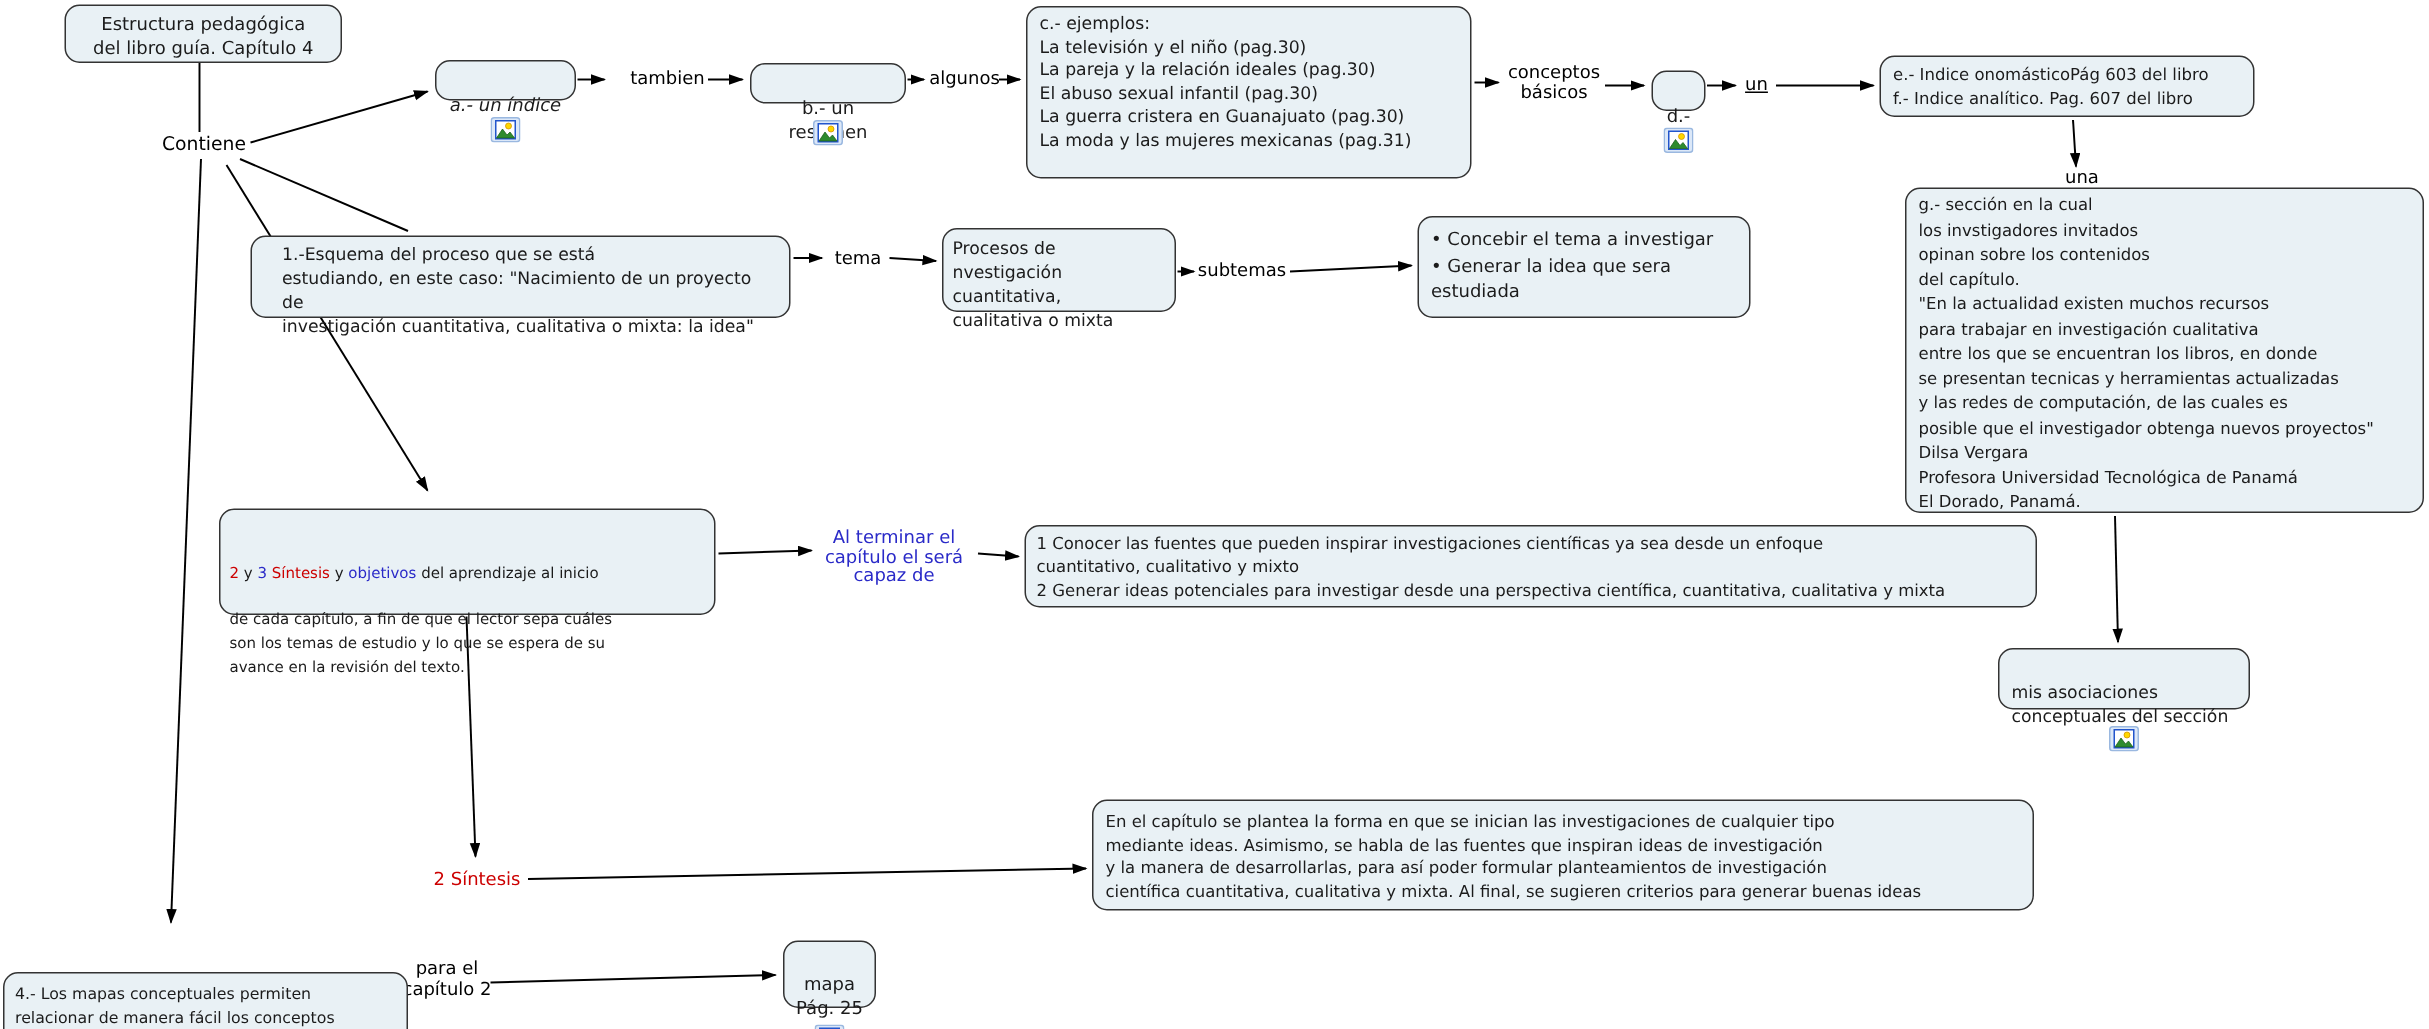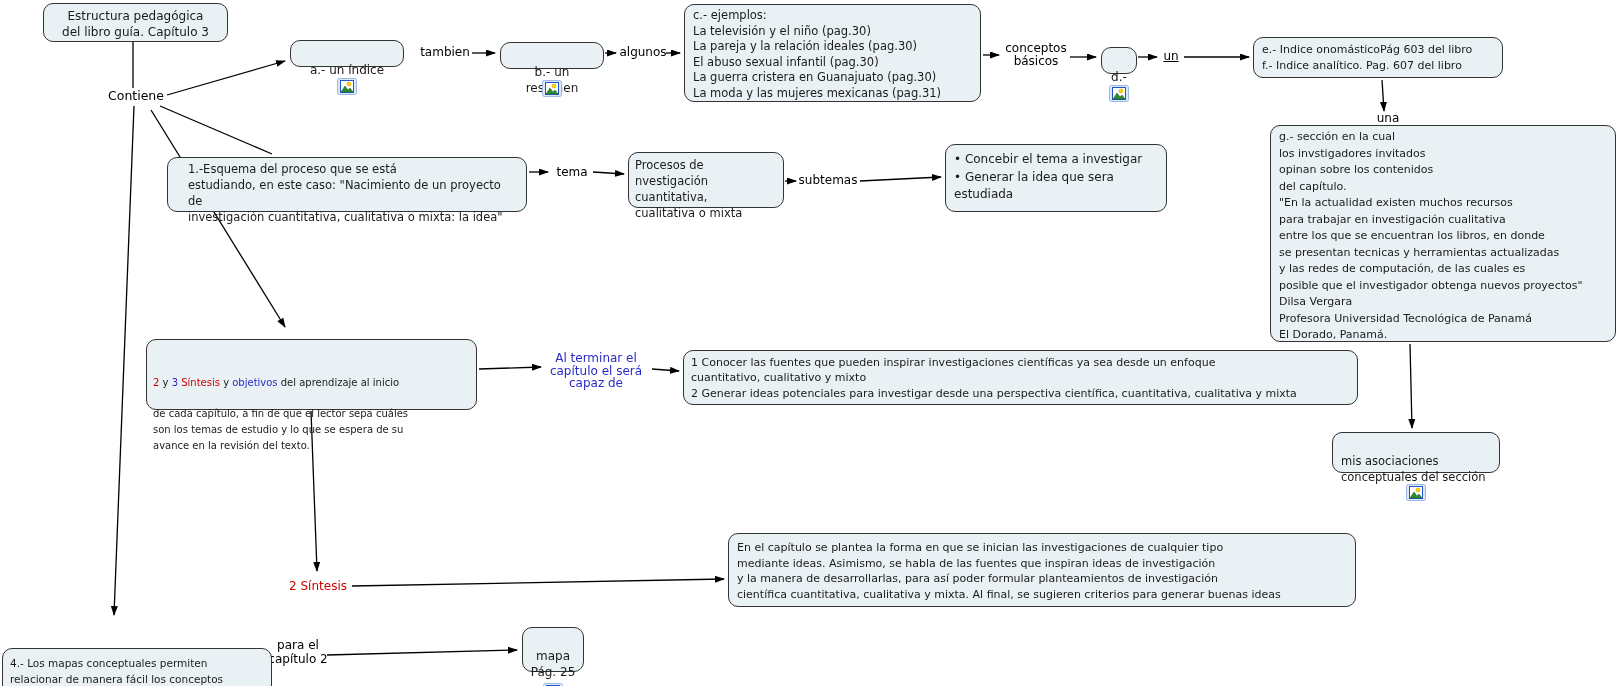--- a/index.html
+++ b/index.html
@@ -50,39 +50,39 @@
       <line x1="479" y1="369" x2="541" y2="367" marker-end="url(#ah)"></line>
       <line x1="652" y1="369" x2="679" y2="371" marker-end="url(#ah)"></line>
       <line x1="311" y1="411" x2="317" y2="571" marker-end="url(#ah)"></line>
       <line x1="352" y1="586" x2="724" y2="579" marker-end="url(#ah)"></line>
       <line x1="249" y1="652" x2="264" y2="652" marker-end="url(#ah)"></line>
       <line x1="327" y1="655" x2="517" y2="650" marker-end="url(#ah)"></line>
     </g>
   </svg>
 
   <div class="node center" style="left:43px;top:3px;width:185px;height:39px;font-size:12px;">Estructura pedagógica
-del libro guía. Capítulo 3</div>
+del libro guía. Capítulo 4</div>
 
   <div class="lbl" style="left:103px;top:90px;width:66px;font-size:12.5px;">Contiene</div>
   <div class="lbl" style="left:414px;top:46px;width:62px;">tambien</div>
   <div class="lbl" style="left:616px;top:46px;width:54px;">algunos</div>
   <div class="lbl" style="left:996px;top:42px;width:80px;">conceptos
 básicos</div>
   <div class="lbl" style="left:1156px;top:50px;width:30px;text-decoration:underline;">un</div>
   <div class="lbl" style="left:1371px;top:112px;width:34px;">una</div>
   <div class="lbl" style="left:550px;top:166px;width:44px;">tema</div>
   <div class="lbl" style="left:796px;top:174px;width:64px;">subtemas</div>
   <div class="lbl blue" style="left:543px;top:352px;width:106px;">Al terminar el
 capítulo el será
 capaz de</div>
   <div class="lbl red" style="left:282px;top:580px;width:72px;font-size:12px;">2 Síntesis</div>
   <div class="lbl" style="left:266px;top:639px;width:64px;line-height:13.5px;">para el
 capítulo 2</div>
 
-  <div class="node center" style="left:290px;top:40px;width:114px;height:27px;padding-top:5px;">
+  <div class="node center" style="left:290px;top:40px;width:94px;height:27px;padding-top:5px;font-style:italic;">
     <span>a.- un índice</span>
     <span class="res">
       <svg width="20" height="17">
           <rect x="0.5" y="0.5" width="19" height="16" rx="2" fill="#dce8f8" stroke="#9ab8e0"></rect>
           <rect x="3.5" y="2.5" width="13" height="12" fill="#ffffff" stroke="#2255cc"></rect>
           <circle cx="12" cy="6" r="2" fill="#ffd700" stroke="#d09000" stroke-width="0.5"></circle>
           <path d="M4 14 L8 8 L11 12 L13 10 L16 14 Z" fill="#2e8b2e" stroke="#1a5c1a" stroke-width="0.5"></path>
         </svg>
     </span>
   </div>
@@ -92,21 +92,21 @@
     <span class="res">
       <svg width="20" height="17">
           <rect x="0.5" y="0.5" width="19" height="16" rx="2" fill="#dce8f8" stroke="#9ab8e0"></rect>
           <rect x="3.5" y="2.5" width="13" height="12" fill="#ffffff" stroke="#2255cc"></rect>
           <circle cx="12" cy="6" r="2" fill="#ffd700" stroke="#d09000" stroke-width="0.5"></circle>
           <path d="M4 14 L8 8 L11 12 L13 10 L16 14 Z" fill="#2e8b2e" stroke="#1a5c1a" stroke-width="0.5"></path>
         </svg>
     </span>
   </div>
 
-  <div class="node" style="left:684px;top:4px;width:297px;height:98px;font-size:11.5px;line-height:15.6px;padding:3px 8px;">c.- ejemplos:
+  <div class="node" style="left:684px;top:4px;width:297px;height:115px;font-size:11.5px;line-height:15.6px;padding:3px 8px;">c.- ejemplos:
 La televisión y el niño (pag.30)
 La pareja y la relación ideales (pag.30)
 El abuso sexual infantil (pag.30)
 La guerra cristera en Guanajuato (pag.30)
 La moda y las mujeres mexicanas (pag.31)</div>
 
   <div class="node center" style="left:1101px;top:47px;width:36px;height:27px;padding-top:5px;">
     <span>d.-</span>
     <span class="res">
       <svg width="20" height="17">

